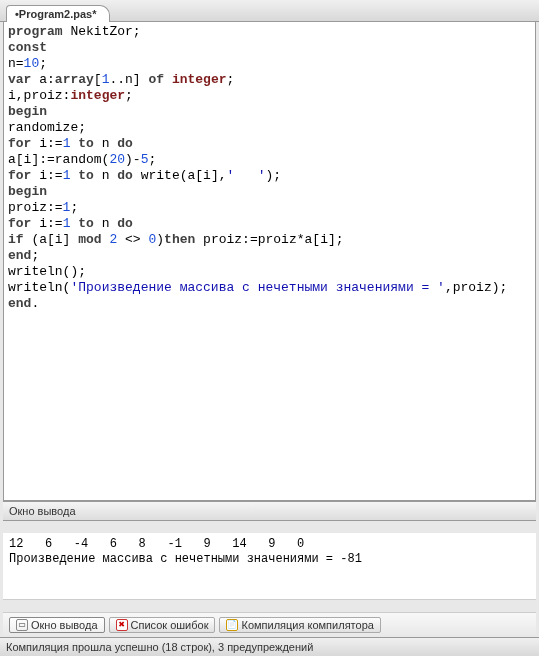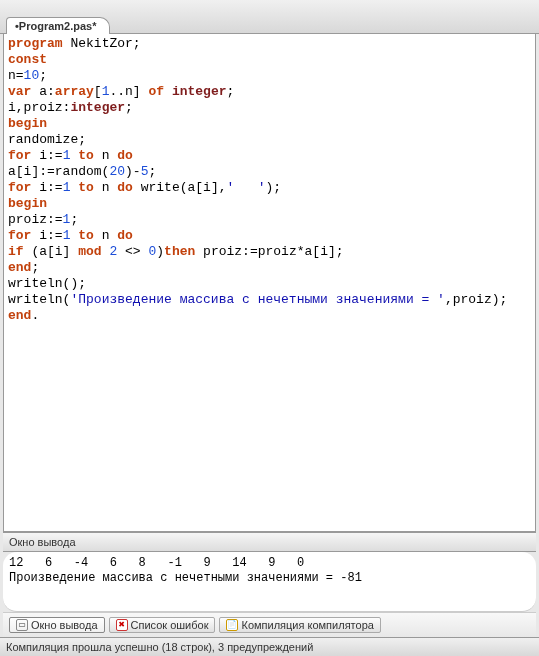--- a/index.html
+++ b/index.html
@@ -7,21 +7,21 @@
       width: 539px;
       height: 656px;
       font-family: Verdana, Geneva, sans-serif;
       font-size: 11px;
       background: #e8e8e8;
       overflow: hidden;
       display: flex;
       flex-direction: column;
     }
     .tab-bar {
-      height: 34px;
+      height: 22px;
       background: linear-gradient(#f0f0f0, #d8d8d8);
       border-bottom: 1px solid #999;
       display: flex;
       align-items: flex-end;
       padding-left: 6px;
     }
     .tab {
       background: #fff;
       border: 1px solid #999;
       border-bottom: none;
@@ -43,44 +43,43 @@
       position: relative;
     }
     .code {
       font-family: "Courier New", monospace;
       font-size: 13px;
       line-height: 16px;
       padding: 2px 4px;
       white-space: pre;
       color: #000;
     }
-    .kw { font-weight: bold; color: #c2410c; }
+    .kw { font-weight: bold; color: #404040; }
     .num { color: #1d4ed8; }
     .type { color: #7f1d1d; font-weight: bold; }
     .str { color: #1010b0; }
     .output-title {
       background: linear-gradient(#f5f5f5, #ddd);
       border-top: 1px solid #999;
       border-bottom: 1px solid #999;
       padding: 3px 6px;
       font-size: 11px;
       color: #333;
       margin: 0 3px;
     }
     .output-area {
       background: #fff;
-      margin: 0 3px;
+      margin: 12px 3px;
       padding: 4px 6px;
       font-family: "Courier New", monospace;
       font-size: 12px;
       line-height: 15px;
       white-space: pre;
-      height: 60px;
+      height: 67px;
       border-bottom: 1px solid #ccc;
-      border-radius: 14px;
     }
     .bottom-tabs {
       background: linear-gradient(#f8f8f8, #e8e8e8);
       border-top: 1px solid #ccc;
       padding: 4px 6px;
       display: flex;
       gap: 4px;
       margin: 0 3px;
     }
     .btab {

